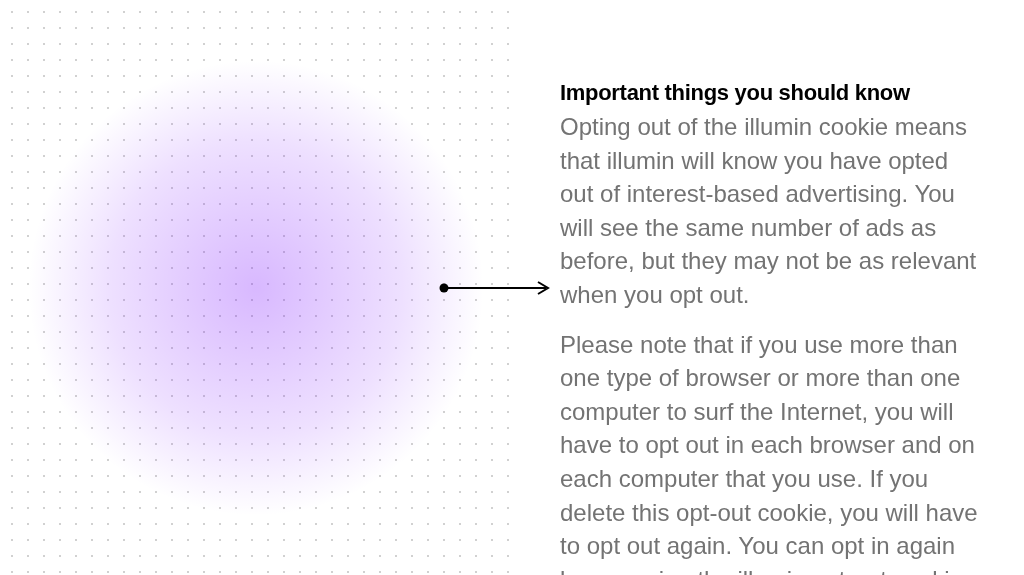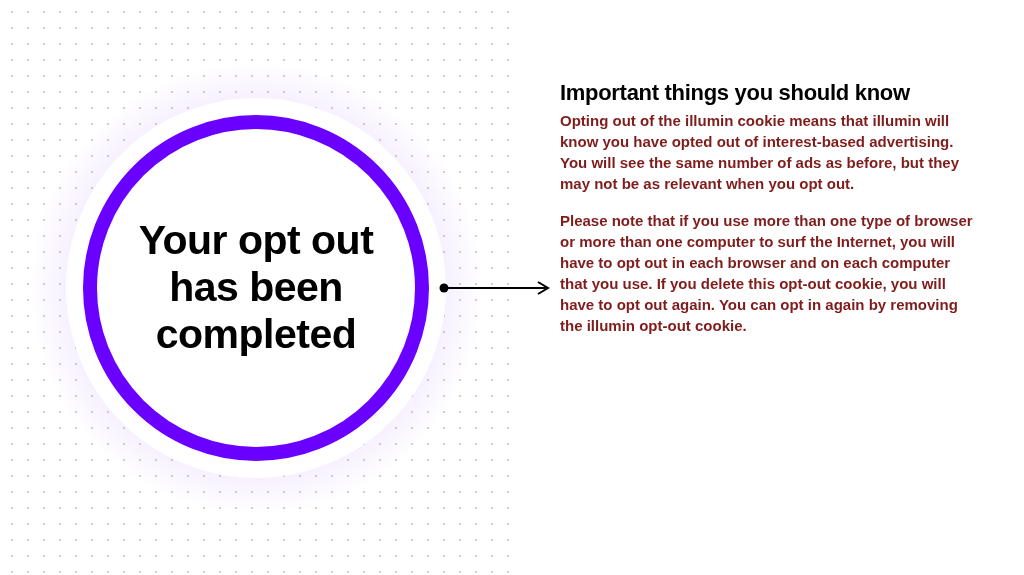--- a/index.html
+++ b/index.html
@@ -99,42 +99,33 @@
 
     .info-heading {
       font-size: 22px;
       font-weight: 800;
       color: #000000;
       margin-bottom: 4px;
       letter-spacing: -0.3px;
     }
 
     .info-para {
-      font-size: 15px;
-      font-weight: 700;
-      color: #7f1d1d;
+      font-size: 24px;
+      font-weight: 400;
+      color: #737373;
       line-height: 1.4;
       margin-bottom: 16px;
     }
   </style>
 </head>
 <body>
 
 <div class="left-panel">
   <div class="dot-bg"></div>
   <div class="glow"></div>
-  <div class="circle-outer">
-    <div class="circle-ring">
-      <div class="circle-text">
-        <span>Your opt out</span><br>
-        <span>has been</span><br>
-        <span>completed</span>
-      </div>
-    </div>
-  </div>
 </div>
 
 <svg class="arrow-svg" viewBox="0 0 120 14">
   <circle cx="6" cy="7" r="4.5" fill="#000000"></circle>
   <line x1="10" y1="7" x2="108" y2="7" stroke="#000000" stroke-width="2"></line>
   <polyline points="100,1 110,7 100,13" fill="none" stroke="#000000" stroke-width="2"></polyline>
 </svg>
 
 <div class="right-panel">
   <h2 class="info-heading">Important things you should know</h2>

